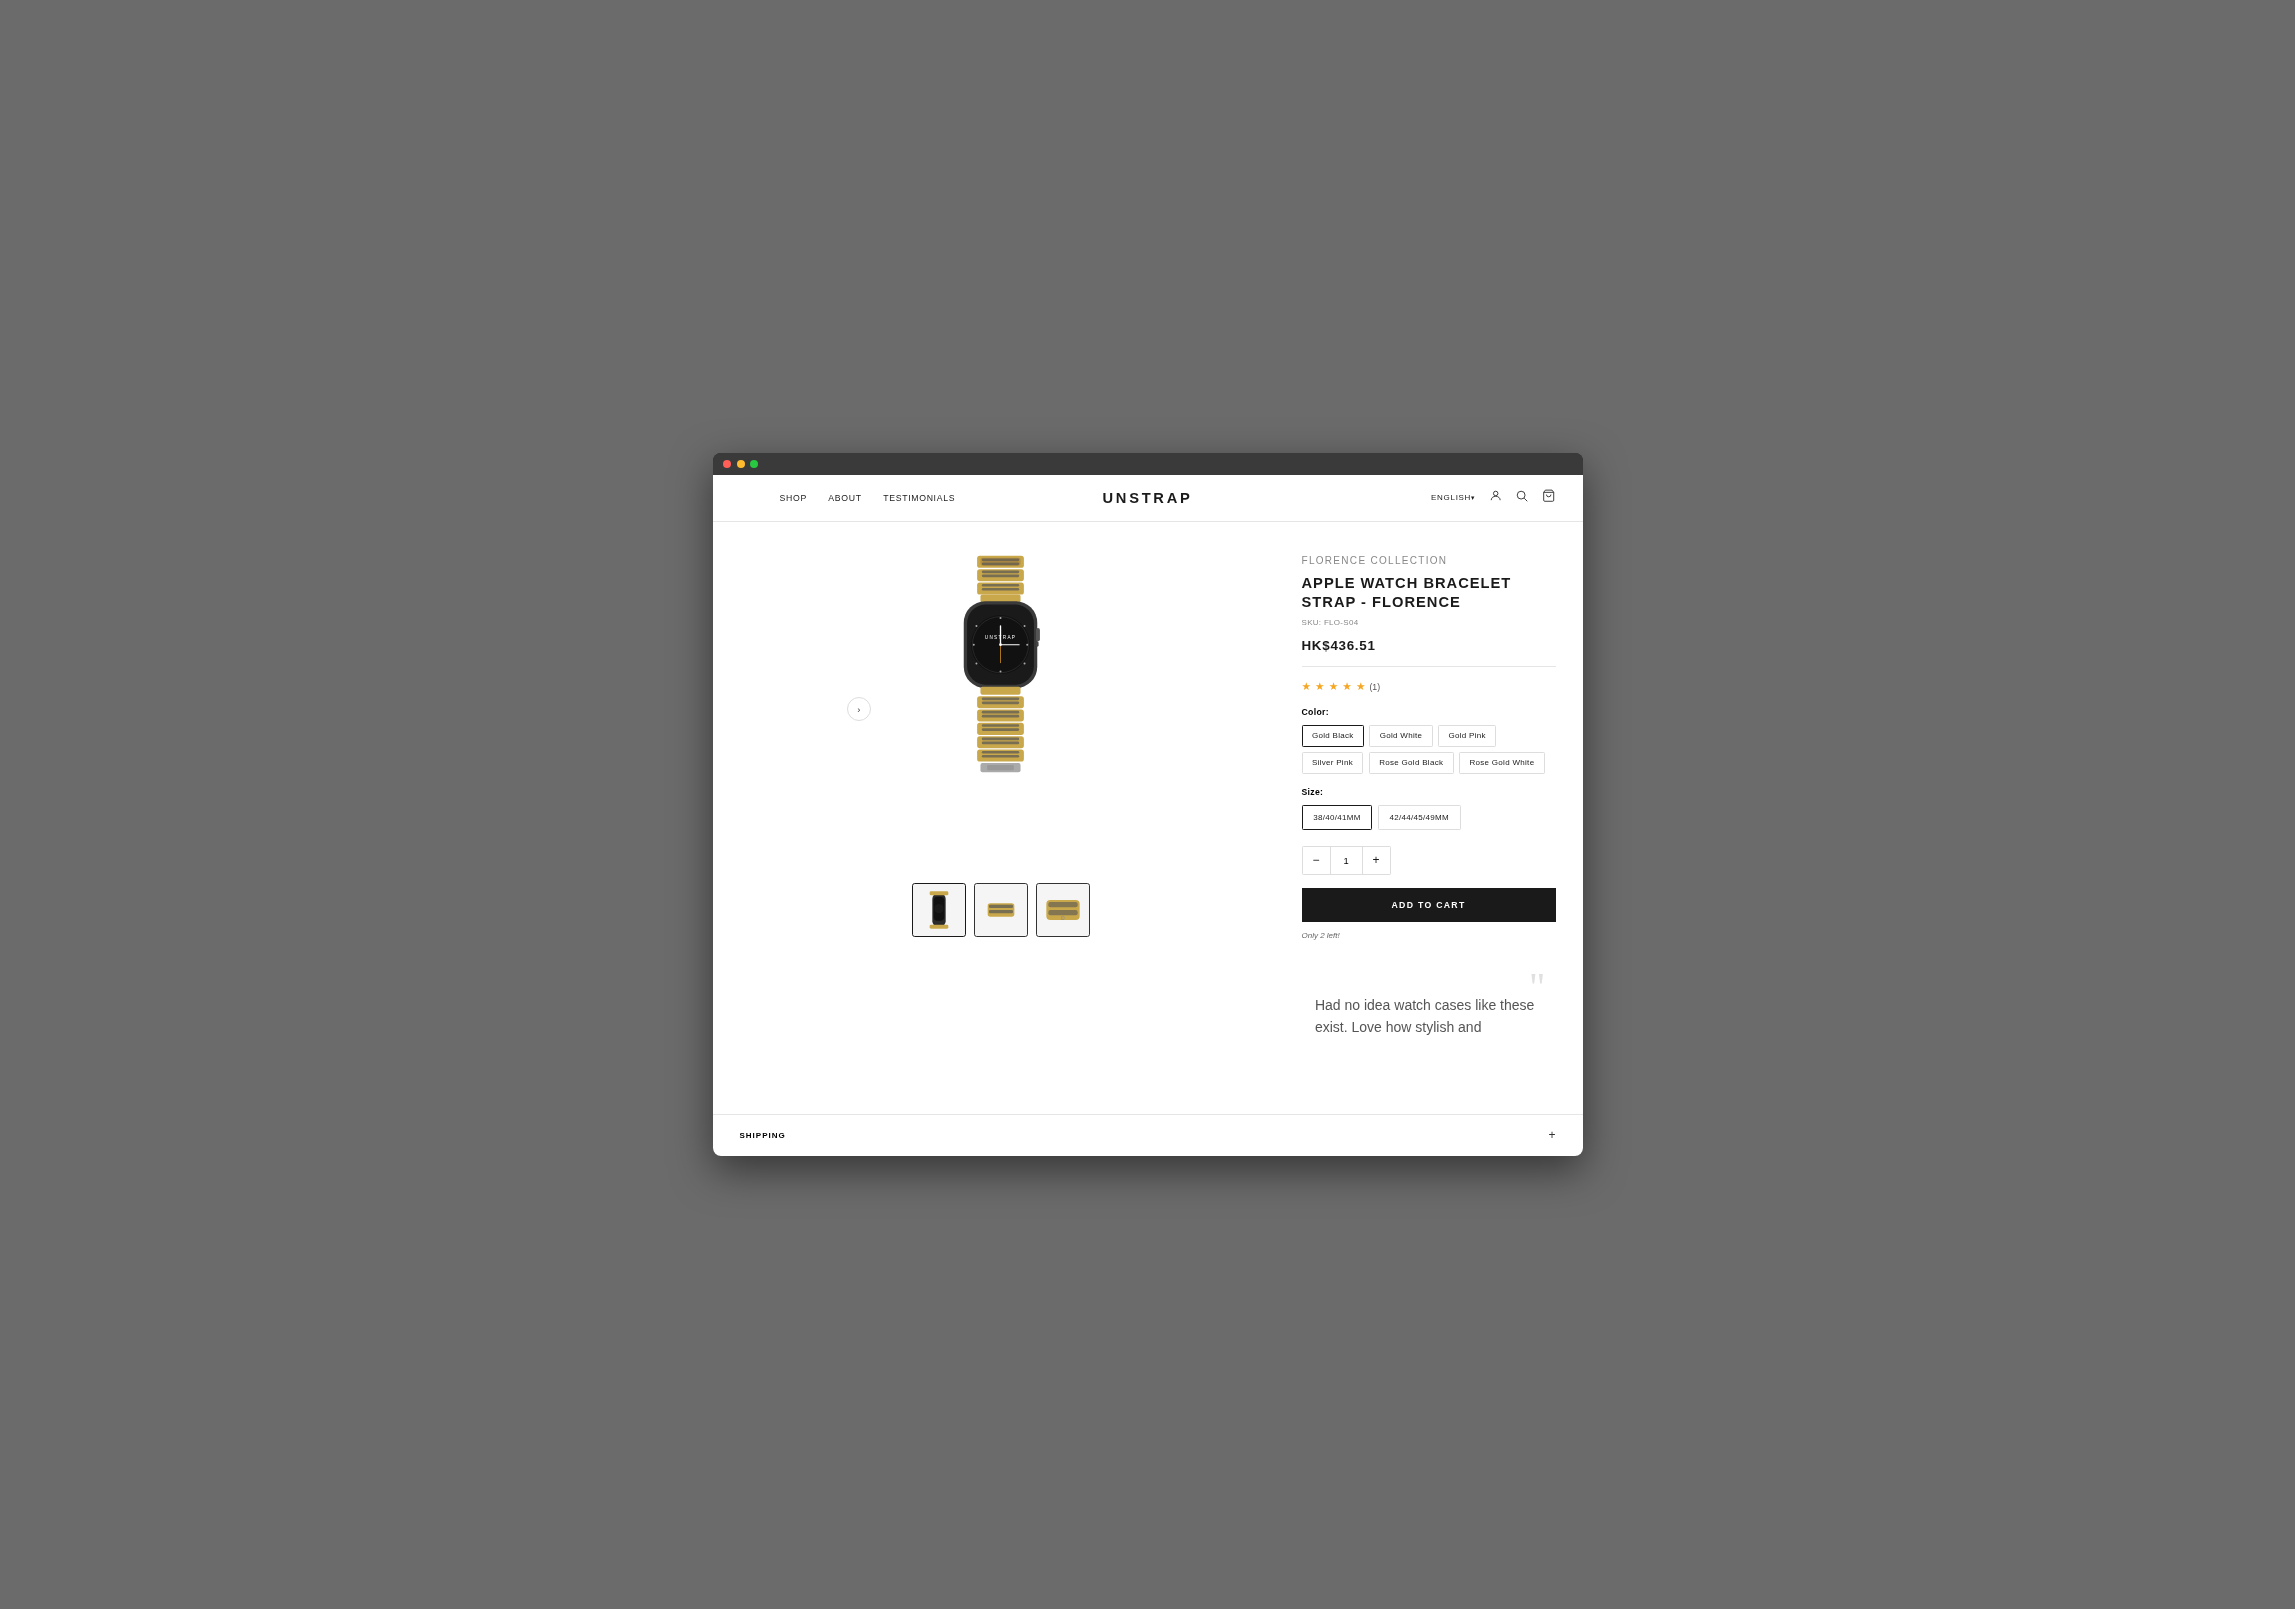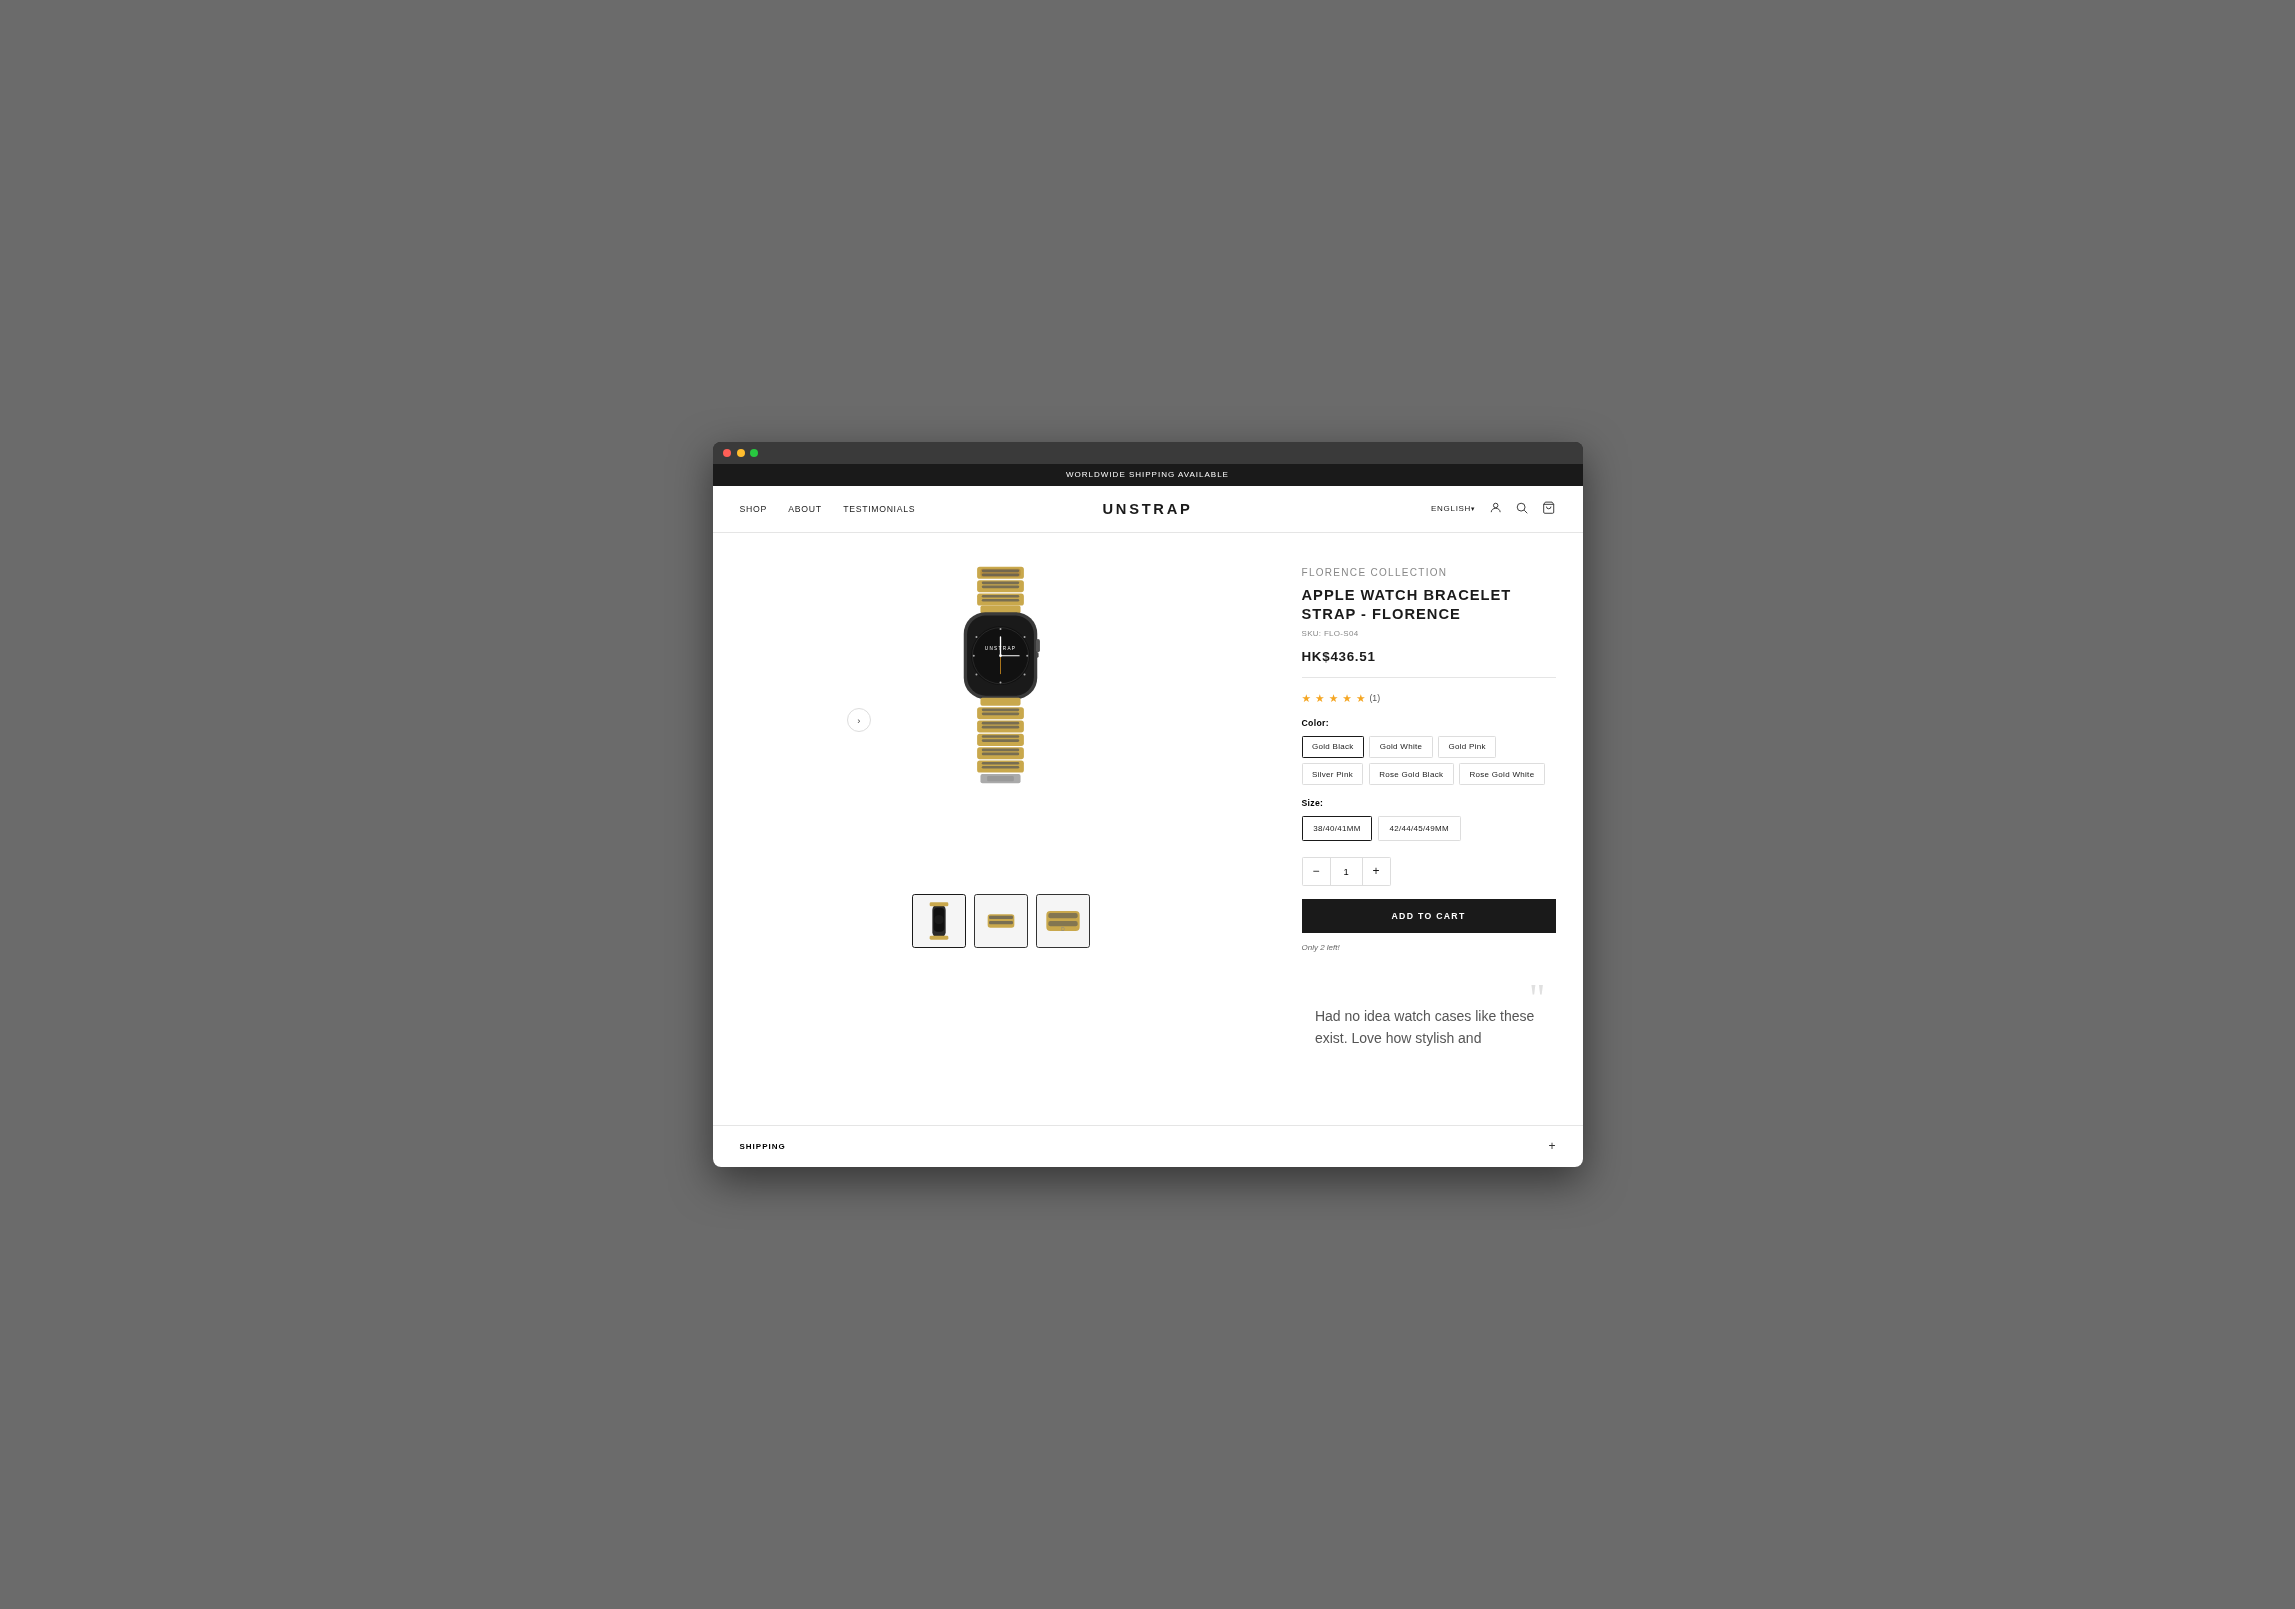--- a/index.html
+++ b/index.html
@@ -52,20 +52,21 @@
       display: flex;
       align-items: center;
       justify-content: space-between;
       padding: 0 27px;
       height: 47px;
       border-bottom: 0.7px solid #e5e5e5;
     }
     .header-nav {
       display: flex;
       gap: 21.4px;
+      margin-left: 40px;
     }
     .header-nav a {
       text-decoration: none;
       color: #1a1a1a;
       font-size: 8.7px;
       letter-spacing: 0.7px;
       font-weight: 500;
       text-transform: uppercase;
     }
     .header-logo {
@@ -365,23 +366,20 @@
 
 <div class="browser-frame">
   <div class="browser-chrome">
     <div class="browser-dot dot-red"></div>
     <div class="browser-dot dot-yellow"></div>
     <div class="browser-dot dot-green"></div>
   </div>
 
   <div class="page-wrapper">
 
-    <div class="announcement-bar">
-      <span>WORLDWIDE SHIPPING AVAILABLE</span>
-    </div>
 
     <header class="header" style="position:relative;">
       <nav class="header-nav">
         <a href="#">SHOP</a>
         <a href="#">ABOUT</a>
         <a href="#">TESTIMONIALS</a>
       </nav>
 
       <div class="header-logo">UNSTRAP</div>
 

